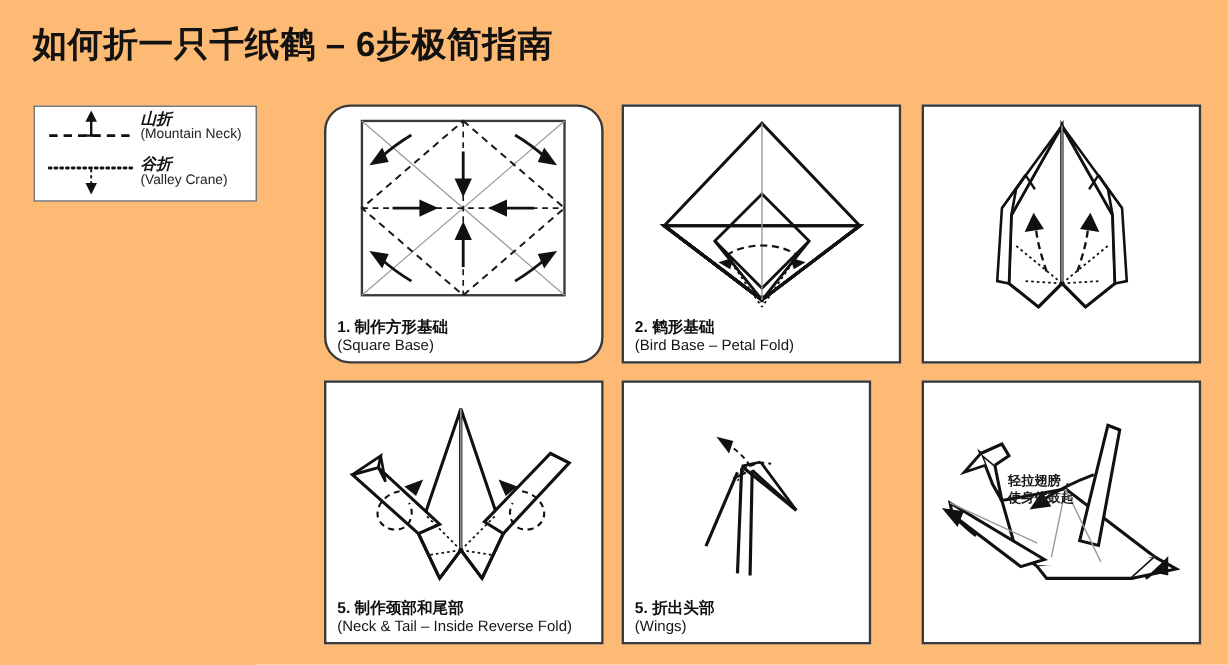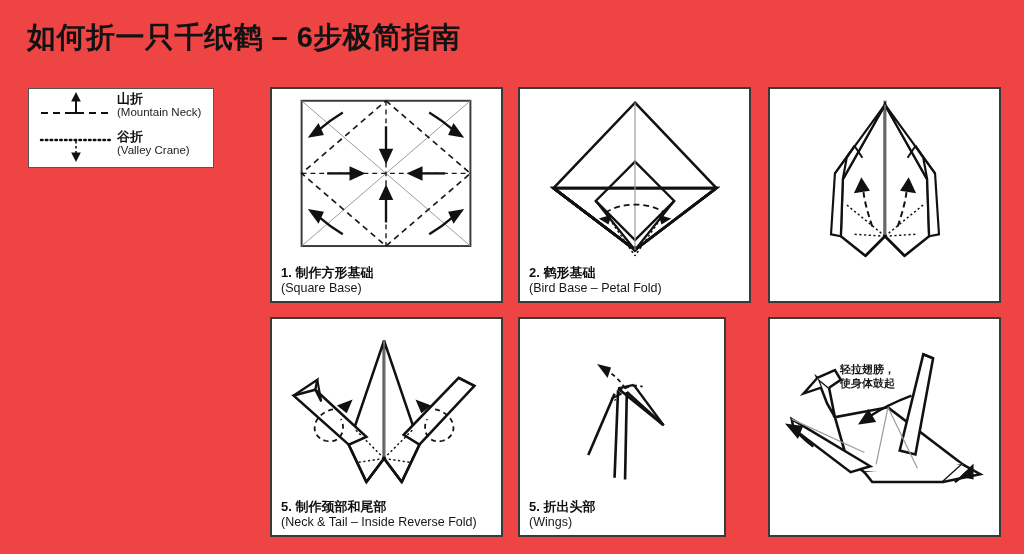--- a/index.html
+++ b/index.html
@@ -12,21 +12,21 @@
     height: 554px;
     position: relative;
     overflow: hidden;
     font-family: "Liberation Sans", "DejaVu Sans", sans-serif;
     color: #111111;
     background: #fdfdfd;
   }
   .page {
     position: absolute;
     inset: 0;
-    background: #ef4444;
+    background: #fdba74;
   }
 
   
   .title {
     position: absolute;
     left: 27px;
     top: 18px;
     font-size: 29px;
     font-weight: bold;
     letter-spacing: 0.5px;
@@ -72,20 +72,21 @@
     position: absolute;
     left: 88px;
     top: 3px;
     line-height: 1.05;
   }
   .legend-cn {
     font-size: 13px;
     font-weight: bold;
     color: #111;
     display: block;
+    font-style: italic;
   }
   .legend-en {
     font-size: 11.5px;
     color: #222;
     display: block;
   }
 
   
   .panel {
     position: absolute;
@@ -123,20 +124,21 @@
   }
   .note {
     position: absolute;
     font-size: 11px;
     font-weight: bold;
     color: #1a1a1a;
     line-height: 1.25;
     z-index: 5;
     white-space: pre-line;
     text-align: right;
+    margin-top: 32px;
   }
 </style>
 </head>
 <body>
 
 <div class="page">
 
   <div class="title">如何折一只千纸鹤 – 6步极简指南</div>
 
   <div class="legend">
@@ -164,21 +166,21 @@
           <polygon points="39,35 34.2,25.5 43.8,25.5" fill="#111"></polygon>
         </svg>
       </div>
       <div class="legend-text">
         <span class="legend-cn">谷折</span>
         <span class="legend-en">(Valley Crane)</span>
       </div>
     </div>
   </div>
 
-  <div class="panel" style="left:270px; top:87px; width:233px; height:216px;">
+  <div class="panel" style="left:270px; top:87px; width:233px; height:216px;border-radius:22px;">
     <svg class="art" viewBox="0 0 233 216">
 
       <rect x="30" y="12" width="172" height="148" fill="#ffffff" stroke="#3a3a3a" stroke-width="2"></rect>
 
       <line x1="30" y1="12" x2="202" y2="160" stroke="#9a9a9a" stroke-width="1"></line>
       <line x1="202" y1="12" x2="30" y2="160" stroke="#9a9a9a" stroke-width="1"></line>
 
       <polygon points="116,12 202,86 116,160 30,86" fill="none" stroke="#1a1a1a" stroke-width="1.7" stroke-dasharray="6,4.5"></polygon>
 
       <line x1="116" y1="12" x2="116" y2="160" stroke="#1a1a1a" stroke-width="1.4" stroke-dasharray="5,4"></line>

